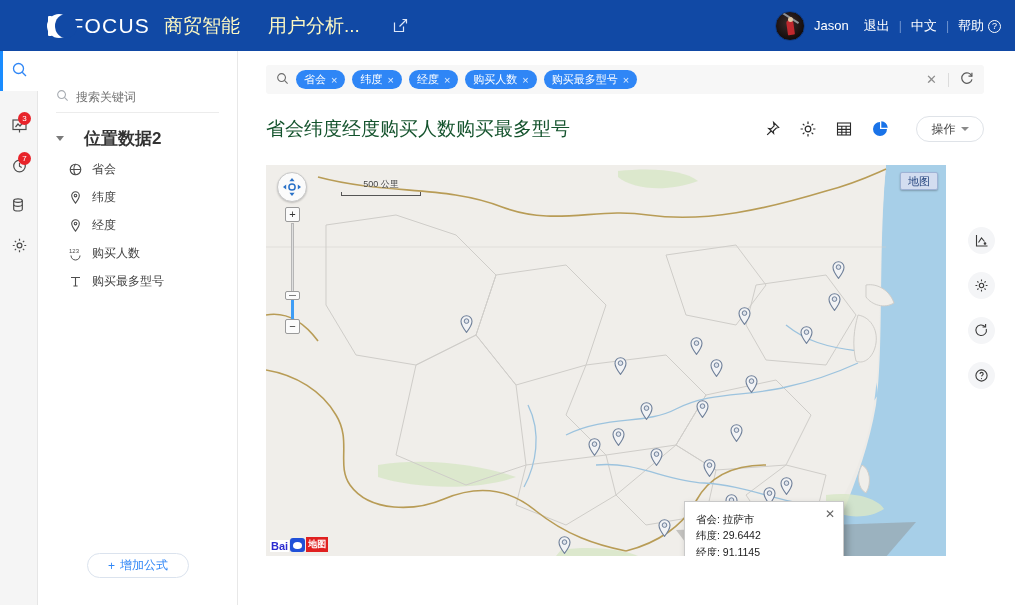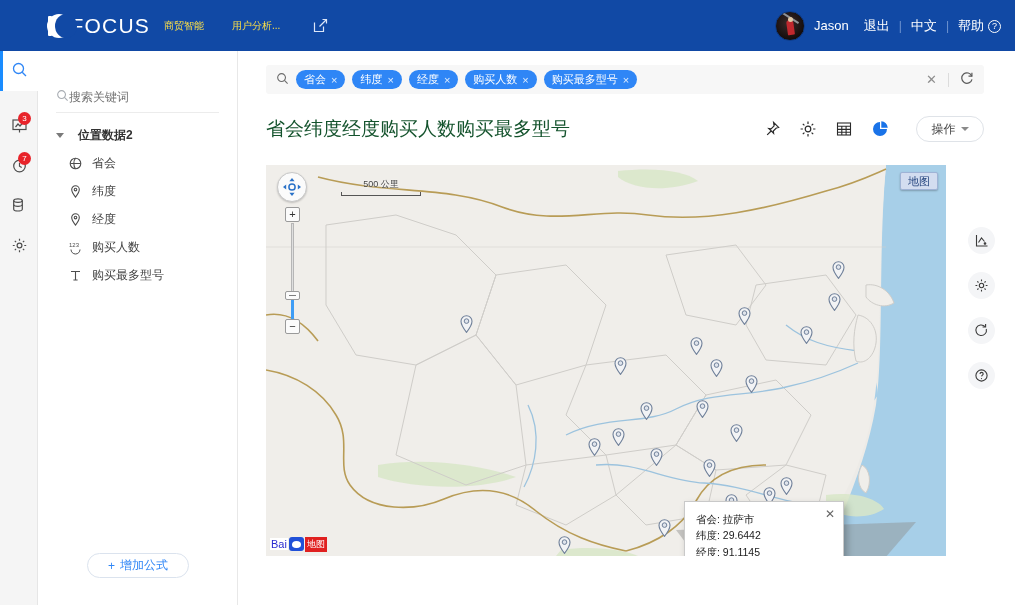--- a/index.html
+++ b/index.html
@@ -28,21 +28,21 @@
     border-radius: 50%; background: #1149a5;
   }
   .logo-mark .bar {
     position: absolute; left: 2px; top: 3px; width: 4px; height: 20px;
     background: #ffffff; border-radius: 1px;
   }
   .logo-text {
     color: #fff; font-size: 21px; letter-spacing: 1.2px; font-weight: 400;
   }
   .nav { display: flex; align-items: center; gap: 28px; margin-left: 14px; }
-  .nav-item { color: #fde047; font-size: 10px; cursor: pointer; }
+  .nav-item { color: #fef9c3; font-size: 19px; cursor: pointer; }
   .nav-icon-btn {
     width: 17px; height: 17px; position: relative; cursor: pointer; margin-left: 4px;
   }
   .header-right {
     margin-left: auto; display: flex; align-items: center; padding-right: 14px; gap: 9px;
   }
   .avatar {
     width: 30px; height: 30px; border-radius: 50%;
     background: radial-gradient(circle at 45% 40%, #3a2a28 0%, #150d0c 70%);
     position: relative; overflow: hidden; border: 1px solid #0d3c8a;
@@ -93,30 +93,30 @@
   .sidebar {
     position: absolute; top: 51px; left: 38px; width: 200px; height: 554px;
     background: #ffffff; border-right: 1px solid #e8e8e8;
   }
   .btn-pill {
     margin: 32px auto 0; width: 102px; height: 25px; border: 1px solid #d5dce6;
     border-radius: 14px; display: flex; align-items: center; justify-content: center;
     gap: 4px; color: #2f86f6; font-size: 12px; cursor: pointer; background: #fff;
   }
   .side-search {
-    margin: 36px 18px 0; height: 26px; display: flex; align-items: center; 
+    margin: 36px 18px 0; height: 26px; display: flex; align-items: center; gap: 7px;
     border-bottom: 1px solid #ececec; padding-bottom: 6px;
   }
   .side-search input {
     border: 0; outline: 0; font-size: 12px; color: #9aa0a6; width: 140px;
     font-family: inherit; background: transparent;
   }
   .tree { margin: 14px 18px 0; }
   .tree-root {
-    display: flex; align-items: center; gap: 14px; font-size: 12px;
+    display: flex; align-items: center; gap: 20px; font-size: 17px;
     font-weight: bold; color: #333; cursor: pointer;
   }
   .caret {
     width: 0; height: 0; border-left: 4px solid transparent;
     border-right: 4px solid transparent; border-top: 5px solid #7a7a7a;
   }
   .field-row {
     display: flex; align-items: center; gap: 9px; margin-top: 11px;
     padding-left: 12px; font-size: 12px; color: #444; cursor: pointer;
   }
@@ -205,21 +205,21 @@
     background: transparent;
   }
   .map-type-btn {
     position: absolute; right: 8px; top: 7px; height: 18px; padding: 0 7px;
     background: #d3ddf0; border: 1px solid #9fb3d6; border-radius: 2px;
     font-size: 11px; color: #25457e; line-height: 16px; cursor: pointer;
     box-shadow: 0 1px 2px rgba(0,0,0,.25);
   }
   .baidu-logo {
     position: absolute; left: 4px; bottom: 4px; height: 16px; display: flex;
-    align-items: center; font-size: 11px; font-weight: normal; margin-top: 36px;
+    align-items: flex-end; font-size: 11px; font-weight: bold; margin-top: 36px;
   }
   .bd-b { color: #2b2bd0; background: #fff; padding: 0 1px; }
   .bd-paw {
     width: 15px; height: 14px; background: #2050d8; border-radius: 3px;
     position: relative; margin: 0 1px;
   }
   .bd-paw::after {
     content: ""; position: absolute; left: 3px; top: 4px; width: 9px; height: 7px;
     background: #fff; border-radius: 50% 50% 45% 45%;
   }

